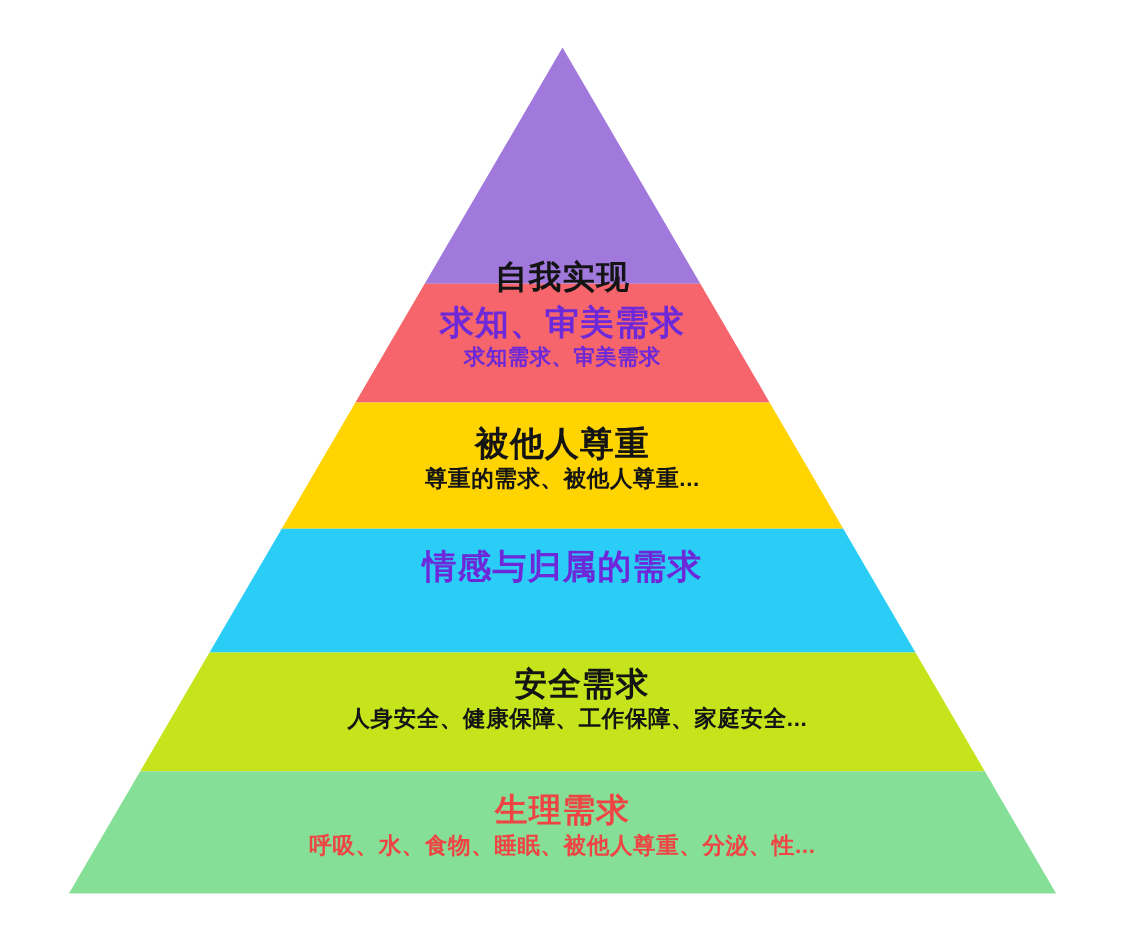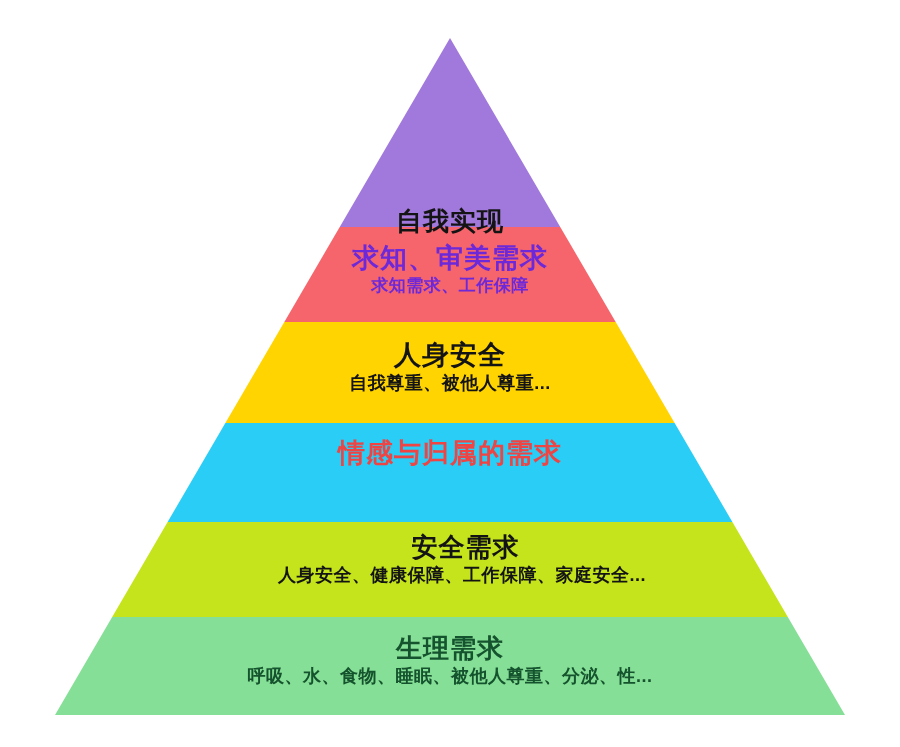--- a/index.html
+++ b/index.html
@@ -107,36 +107,36 @@
 
   <div class="tier-label-layer">
 
     <div class="tier-text tier-block-0" style="color: rgb(20, 20, 20); margin-top: 44px;">
       <div class="tier-title">自我实现</div>
 
     </div>
 
     <div class="tier-text tier-block-1" style="color: #6d28d9;">
       <div class="tier-title">求知、审美需求</div>
-      <div class="tier-subtitle">求知需求、工作保障</div>
+      <div class="tier-subtitle">求知需求、审美需求</div>
     </div>
 
     <div class="tier-text tier-block-2" style="color: rgb(20, 20, 20);">
-      <div class="tier-title">人身安全</div>
-      <div class="tier-subtitle">自我尊重、被他人尊重...</div>
+      <div class="tier-title">被他人尊重</div>
+      <div class="tier-subtitle">尊重的需求、被他人尊重...</div>
     </div>
 
-    <div class="tier-text tier-block-3" style="color: #ef4444; font-family: Liberation Serif, serif;">
+    <div class="tier-text tier-block-3" style="color: #6d28d9; font-family: Liberation Serif, serif;">
       <div class="tier-title">情感与归属的需求</div>
     </div>
 
     <div class="tier-text tier-block-4" style="color: rgb(20, 20, 20);">
       <div class="tier-title">安全需求</div>
       <div class="tier-subtitle">人身安全、健康保障、工作保障、家庭安全...</div>
     </div>
 
-    <div class="tier-text tier-block-5" style="color: #14532d;">
+    <div class="tier-text tier-block-5" style="color: #ef4444;">
       <div class="tier-title">生理需求</div>
       <div class="tier-subtitle">呼吸、水、食物、睡眠、被他人尊重、分泌、性...</div>
     </div>
 
   </div>
 </div>
 
 </body></html>

